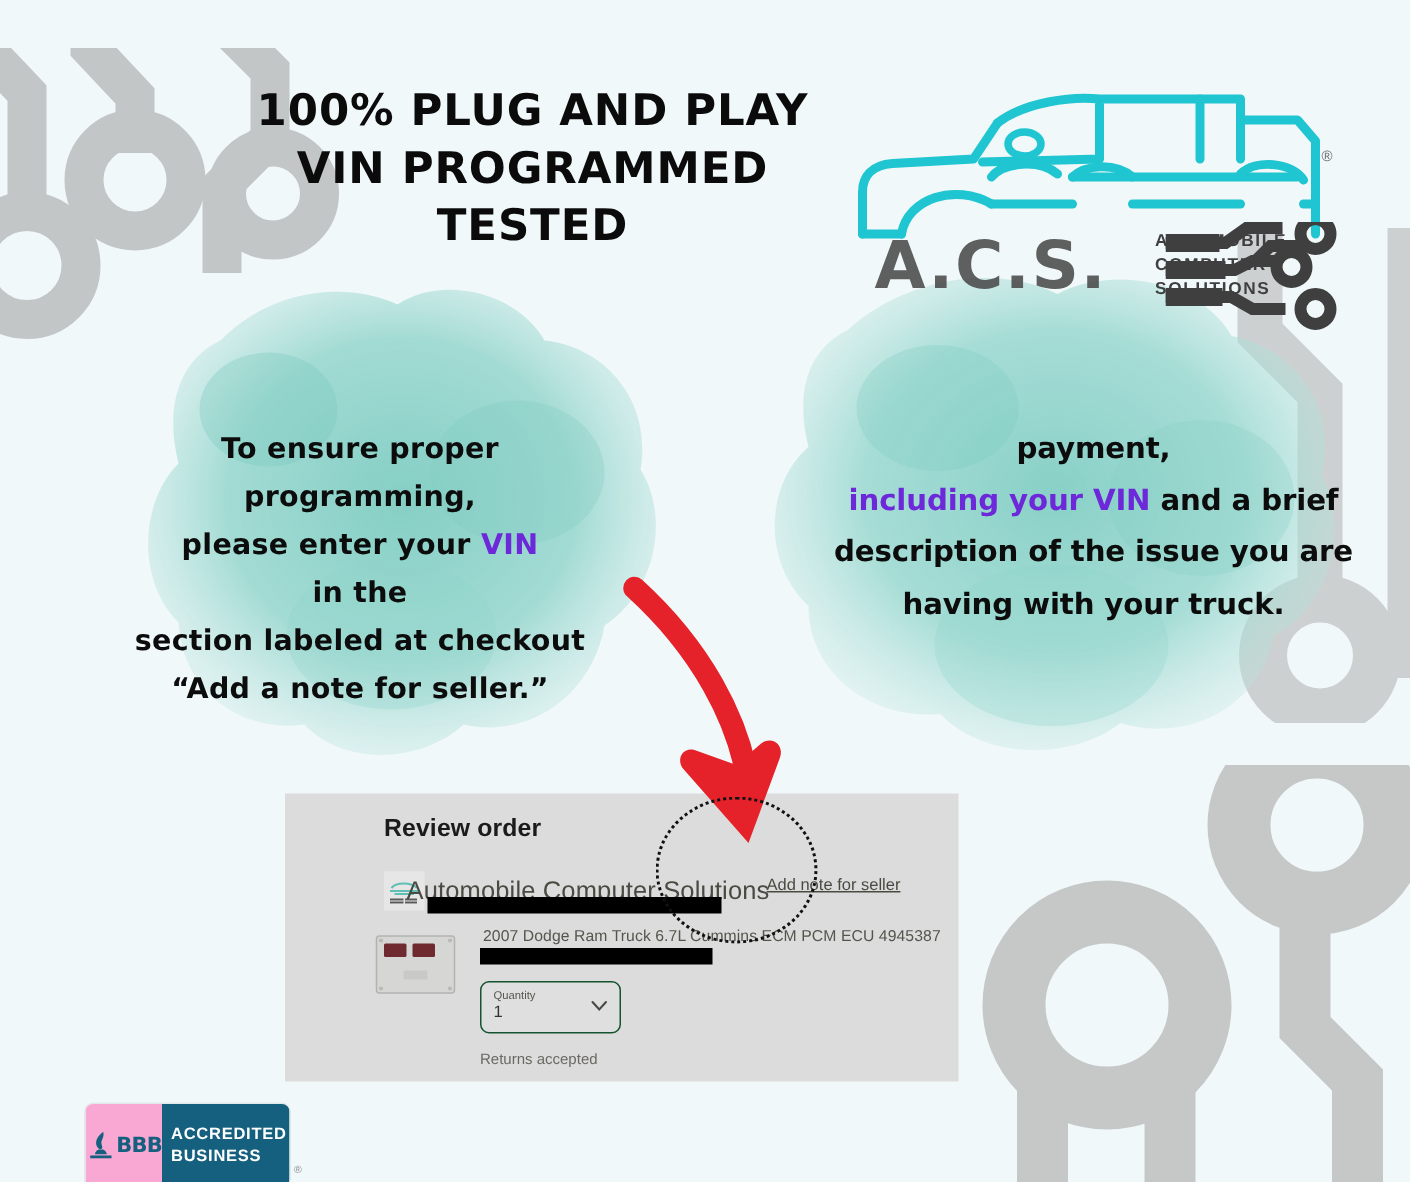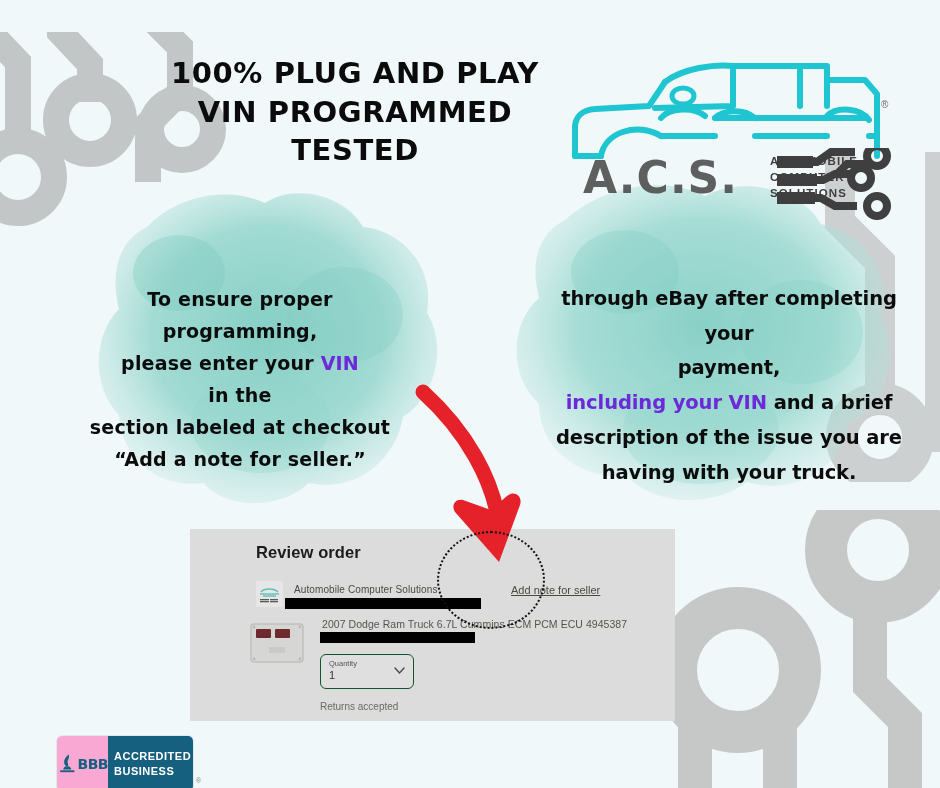--- a/index.html
+++ b/index.html
@@ -69,34 +69,33 @@
     letter-spacing:-0.1px;
   }
   .vin{color:#6d28d9;}
 
   
   .checkout{
     position:absolute;left:190px;top:497px;width:449px;height:192px;
     background:#dcdcdc;
     font-family:"Liberation Sans", sans-serif;
     overflow:hidden;
-    padding-left:36px;
   }
   .co-title{
     position:absolute;left:66px;top:14px;
     font-size:16.5px;font-weight:bold;color:#1b1b1b;letter-spacing:.1px;
   }
   .co-seller-row{position:absolute;left:66px;top:52px;width:380px;height:30px;}
   .co-avatar{
     position:absolute;left:0;top:0;width:27px;height:26px;
     background:#e4e4e4;
   }
   .co-seller-name{
-    position:absolute;left:38px;top:3px;
-    font-size:10px;color:#4a4a42;letter-spacing:.1px;white-space:nowrap;
+    position:absolute;left:15px;top:3px;
+    font-size:17px;color:#4a4a42;letter-spacing:.1px;white-space:nowrap;
   }
   .co-note-link{
     position:absolute;left:255px;top:3px;
     font-size:11px;color:#4a4a42;text-decoration:underline;white-space:nowrap;text-align:center;
   }
   .co-redact1{
     position:absolute;left:29px;top:17px;width:196px;height:11px;background:#000;
   }
   .co-prod-img{
     position:absolute;left:57px;top:92px;width:60px;height:44px;
@@ -285,21 +284,20 @@
   <div class="copy copy-left">
     <div class="ln">To ensure proper</div>
     <div class="ln">programming,</div>
     <div class="ln"><span>please enter your </span><span class="vin">VIN</span></div>
     <div class="ln">in the</div>
     <div class="ln">section labeled at checkout</div>
     <div class="ln">“Add a note for seller.”</div>
   </div>
 
   <div class="copy copy-right">
-    <div>through eBay after completing your</div>
     <div>payment,</div>
     <div><span class="vin">including your VIN</span><span> and a brief</span></div>
     <div>description of the issue you are</div>
     <div>having with your truck.</div>
   </div>
 
   <div class="checkout">
     <div class="co-title">Review order</div>
 
     <div class="co-seller-row">

